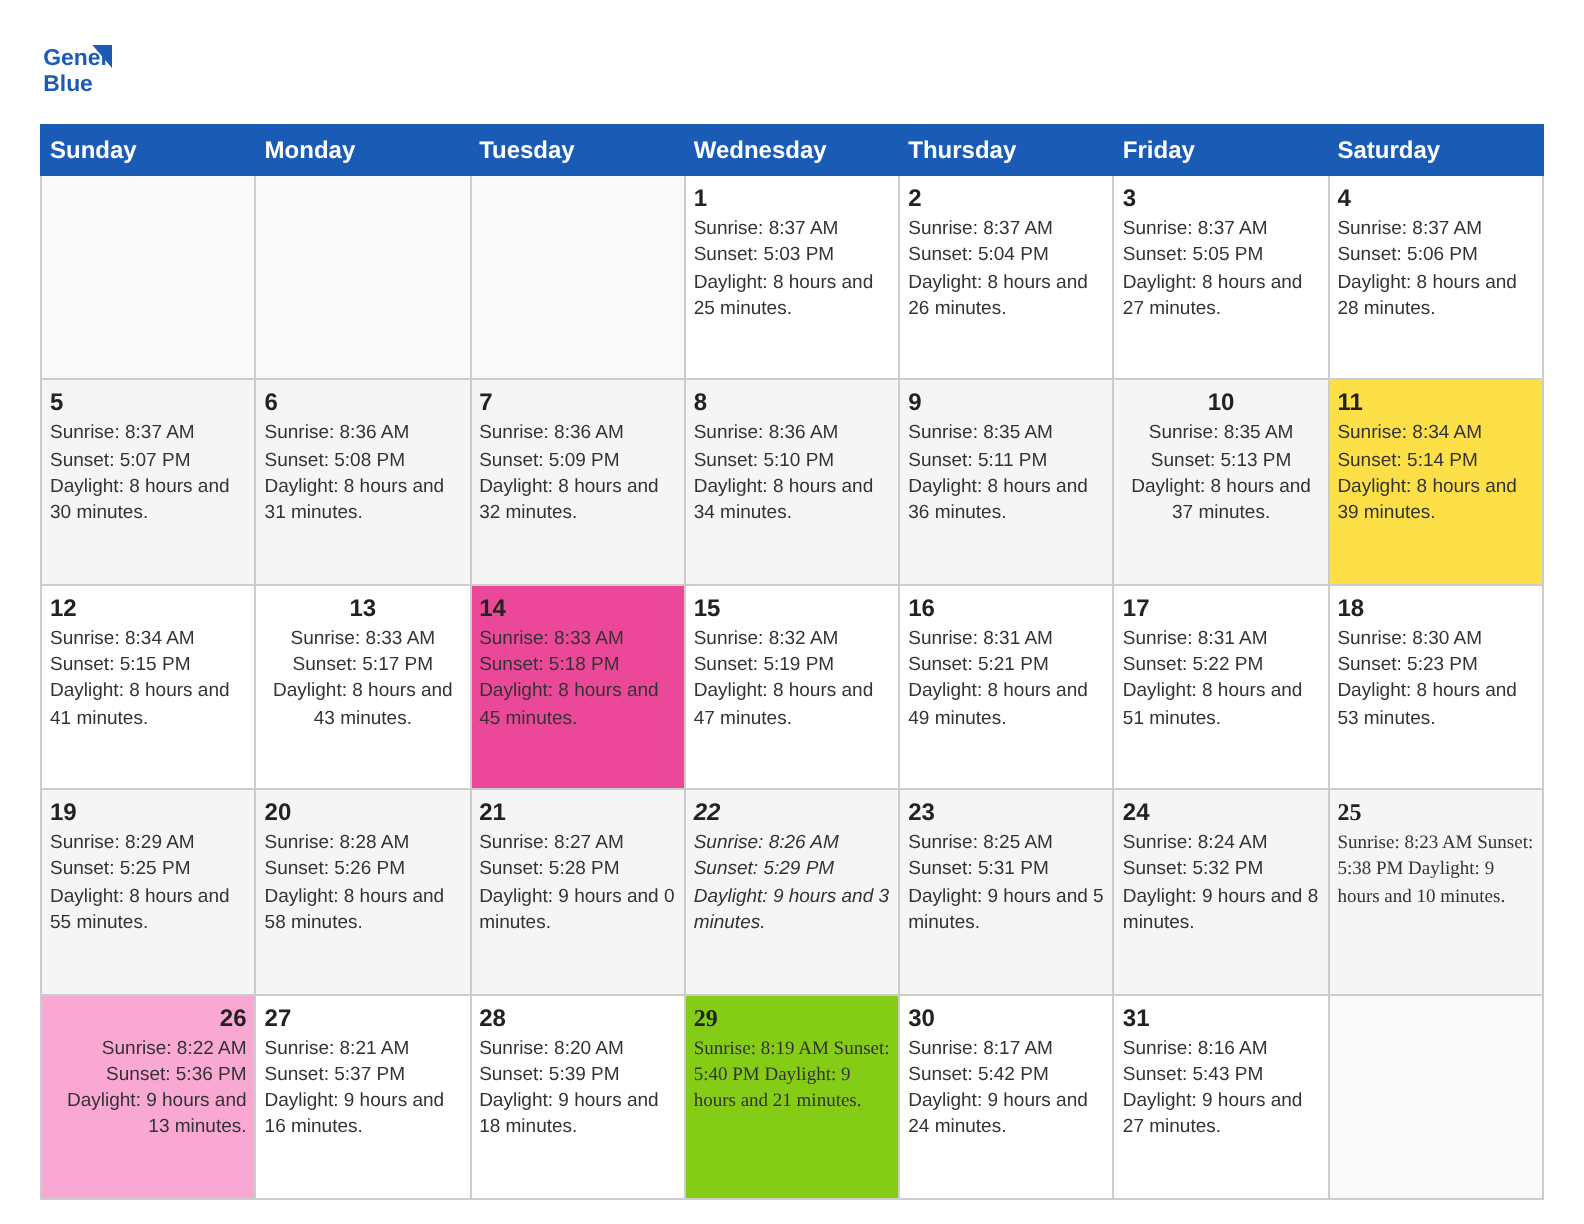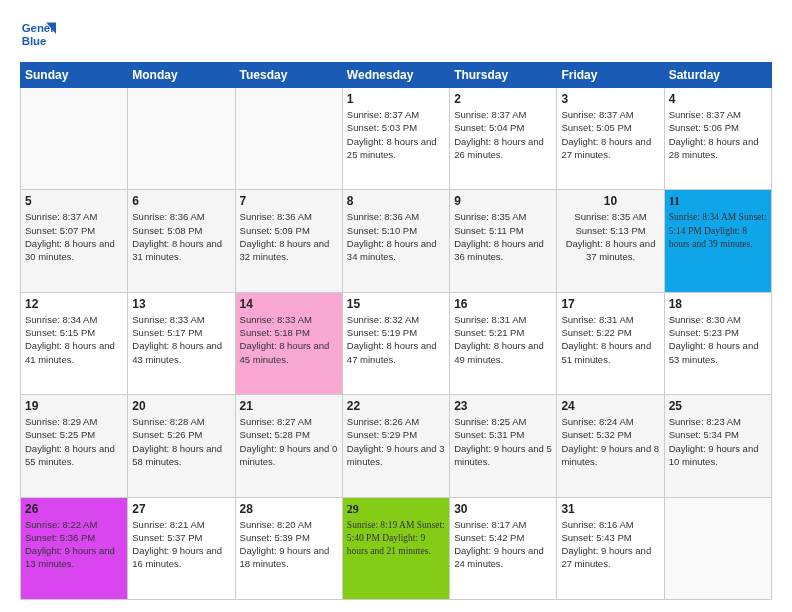--- a/index.html
+++ b/index.html
@@ -194,44 +194,44 @@
 Daylight: 8 hours
 and 36 minutes.</div>
           </td>
           <td style="background: rgb(245, 245, 245); text-align: center;">
             <span class="day-num">10</span>
             <div class="day-info">Sunrise: 8:35 AM
 Sunset: 5:13 PM
 Daylight: 8 hours
 and 37 minutes.</div>
           </td>
-          <td style="background: #0ea5e9; font-family: Liberation Serif, serif;">
+          <td style="background: #fde047;">
             <span class="day-num">11</span>
             <div class="day-info">Sunrise: 8:34 AM
 Sunset: 5:14 PM
 Daylight: 8 hours
 and 39 minutes.</div>
           </td>
         </tr>
         <tr>
           <td style="background: rgb(255, 255, 255); margin-top: 33px;">
             <span class="day-num">12</span>
             <div class="day-info">Sunrise: 8:34 AM
 Sunset: 5:15 PM
 Daylight: 8 hours
 and 41 minutes.</div>
           </td>
-          <td style="background: rgb(255, 255, 255);">
+          <td style="background: rgb(255, 255, 255); text-align: center;">
             <span class="day-num">13</span>
             <div class="day-info">Sunrise: 8:33 AM
 Sunset: 5:17 PM
 Daylight: 8 hours
 and 43 minutes.</div>
           </td>
-          <td style="background: #f9a8d4;">
+          <td style="background: #ec4899;">
             <span class="day-num">14</span>
             <div class="day-info">Sunrise: 8:33 AM
 Sunset: 5:18 PM
 Daylight: 8 hours
 and 45 minutes.</div>
           </td>
           <td style="background: rgb(255, 255, 255);">
             <span class="day-num">15</span>
             <div class="day-info">Sunrise: 8:32 AM
 Sunset: 5:19 PM
@@ -275,51 +275,51 @@
 Daylight: 8 hours
 and 58 minutes.</div>
           </td>
           <td style="background: rgb(245, 245, 245);">
             <span class="day-num">21</span>
             <div class="day-info">Sunrise: 8:27 AM
 Sunset: 5:28 PM
 Daylight: 9 hours
 and 0 minutes.</div>
           </td>
-          <td style="background: rgb(245, 245, 245);">
+          <td style="background: rgb(245, 245, 245); font-style: italic;">
             <span class="day-num">22</span>
             <div class="day-info">Sunrise: 8:26 AM
 Sunset: 5:29 PM
 Daylight: 9 hours
 and 3 minutes.</div>
           </td>
           <td style="background: rgb(245, 245, 245);">
             <span class="day-num">23</span>
             <div class="day-info">Sunrise: 8:25 AM
 Sunset: 5:31 PM
 Daylight: 9 hours
 and 5 minutes.</div>
           </td>
           <td style="background: rgb(245, 245, 245);">
             <span class="day-num">24</span>
             <div class="day-info">Sunrise: 8:24 AM
 Sunset: 5:32 PM
 Daylight: 9 hours
 and 8 minutes.</div>
           </td>
-          <td style="background: rgb(245, 245, 245);">
+          <td style="background: rgb(245, 245, 245); font-family: Liberation Serif, serif;">
             <span class="day-num">25</span>
             <div class="day-info">Sunrise: 8:23 AM
-Sunset: 5:34 PM
+Sunset: 5:38 PM
 Daylight: 9 hours
 and 10 minutes.</div>
           </td>
         </tr>
         <tr>
-          <td style="background: #d946ef;">
+          <td style="background: #f9a8d4; text-align: right;">
             <span class="day-num">26</span>
             <div class="day-info">Sunrise: 8:22 AM
 Sunset: 5:36 PM
 Daylight: 9 hours
 and 13 minutes.</div>
           </td>
           <td style="background: rgb(255, 255, 255);">
             <span class="day-num">27</span>
             <div class="day-info">Sunrise: 8:21 AM
 Sunset: 5:37 PM

